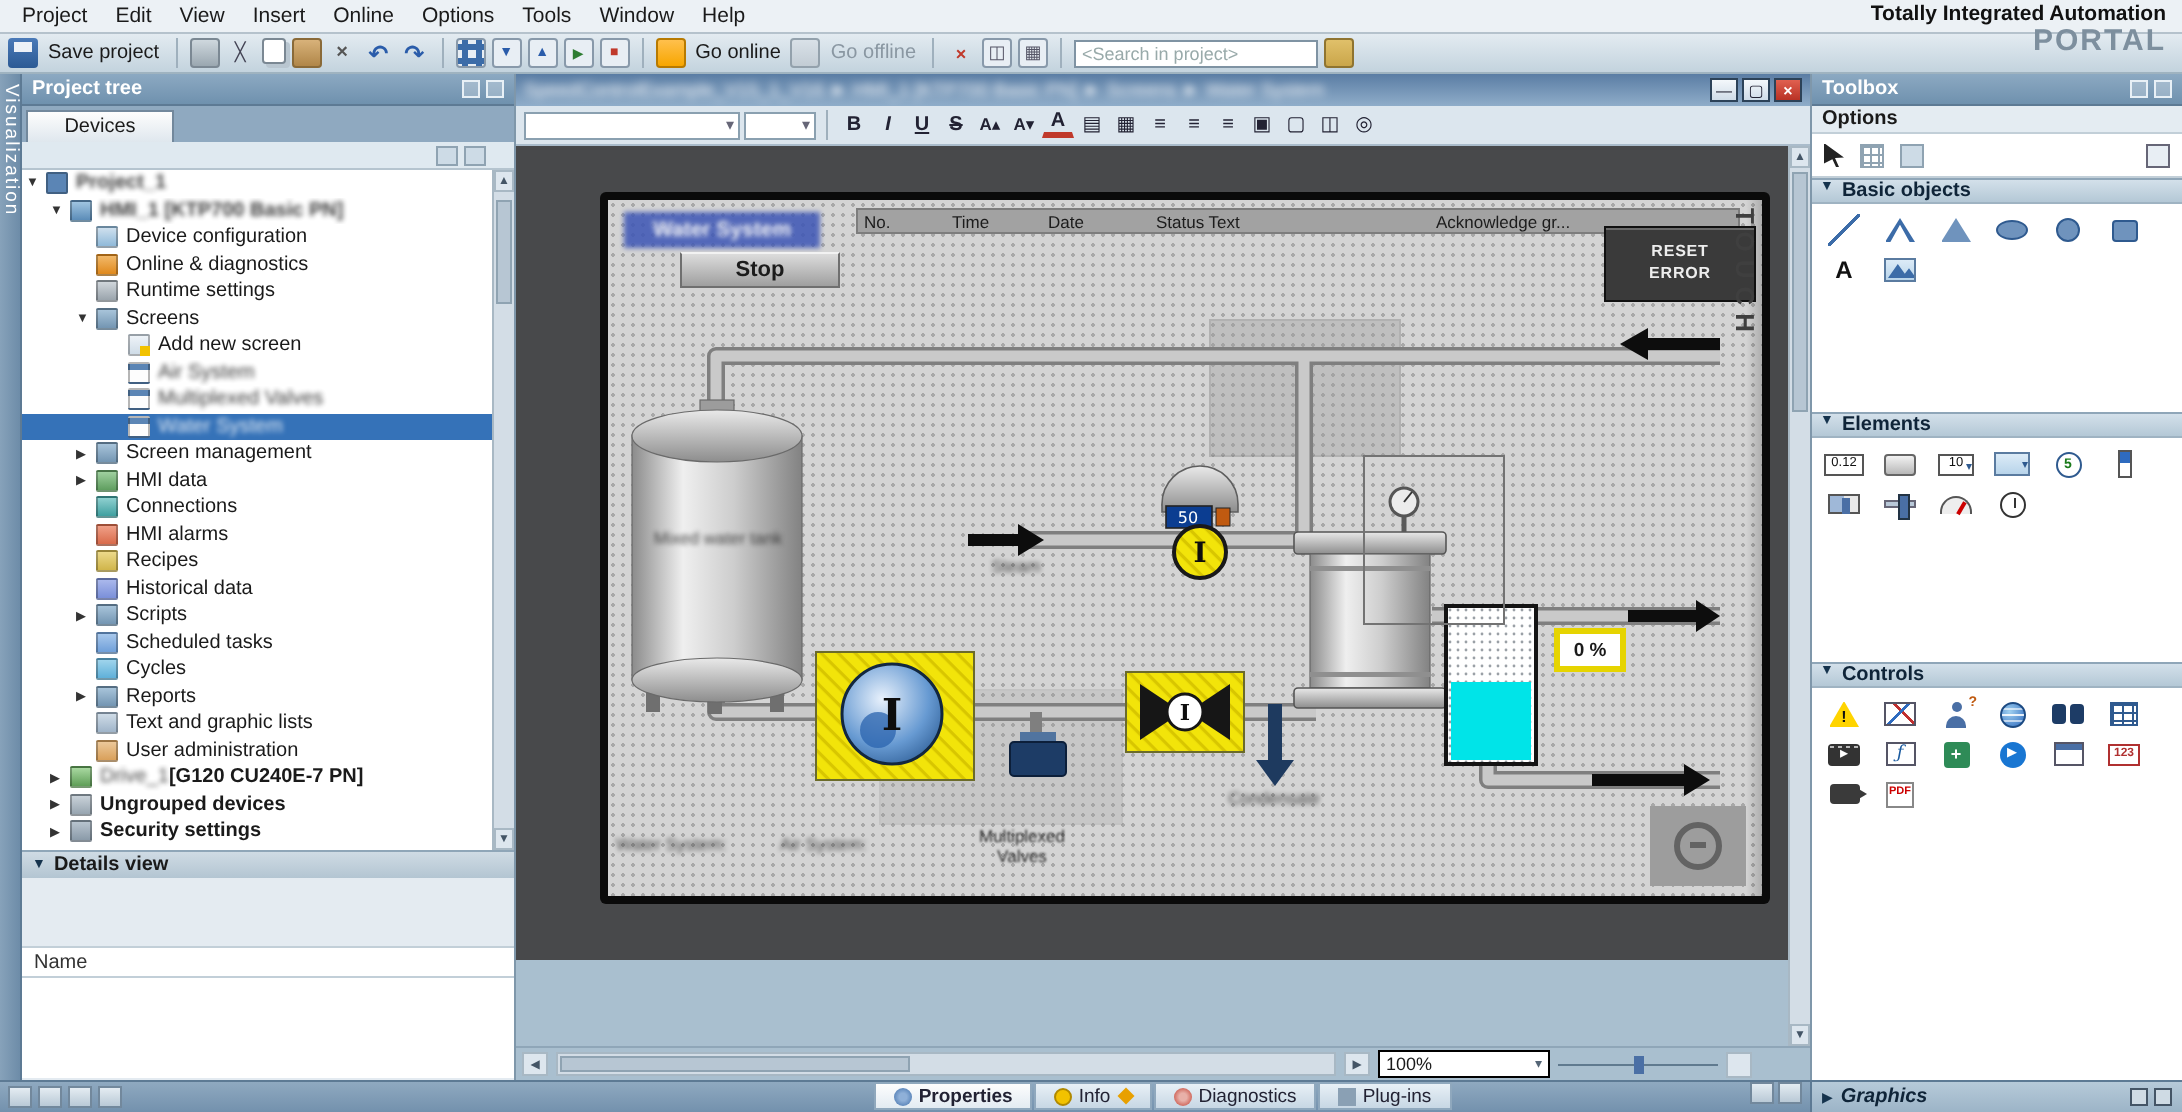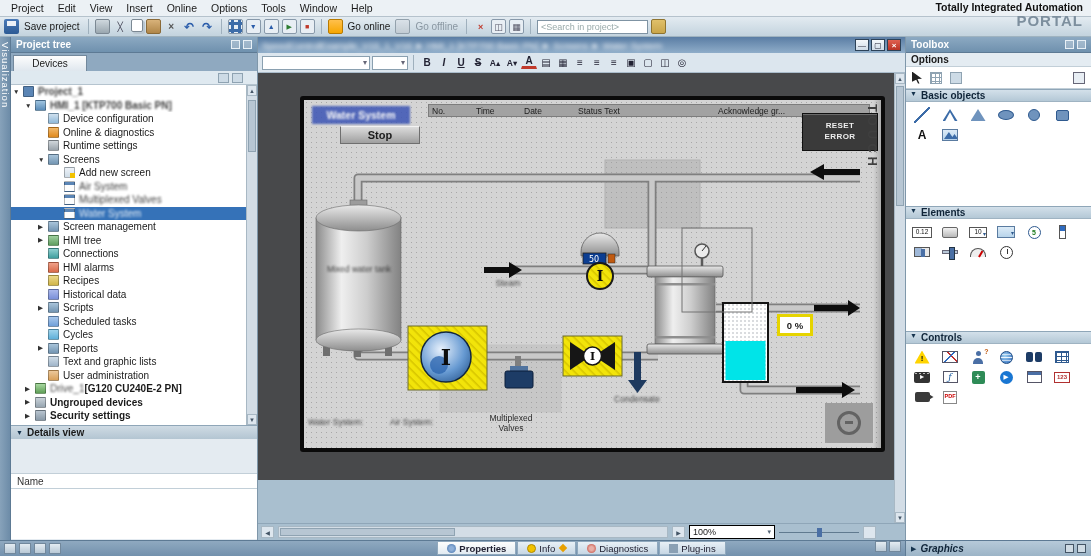--- a/index.html
+++ b/index.html
@@ -36,21 +36,21 @@
   .i-start{background:#e8eef4;border:1px solid #8899aa;color:#2e7d32;font-size:7px;}
   .i-stop{background:#e8eef4;border:1px solid #8899aa;color:#c0392b;font-size:7px;}
   .i-plug-on{background:linear-gradient(#ffc04d,#f7a600);border:1px solid #b87a00;}
   .i-plug-off{background:linear-gradient(#d9e1e8,#c2ccd4);border:1px solid #93a1ac;}
   .i-xref{color:#c0392b;font-weight:bold;}
   .i-win{background:#e8eef4;border:1px solid #8899aa;color:#556;font-size:9px;}
   .i-binoc2{background:linear-gradient(#e0c06a,#caa64a);border:1px solid #8f7430;}
   .tb-label{font-size:10px;margin:0 2px;}
   .tb-label.dim{color:#8a97a2;}
   .sep{width:1px;height:15px;background:#9fb0bd;margin:0 3px;flex:0 0 auto;}
-  .search{width:111px;height:14px;font-size:9px;border:1px solid #7f93a3;padding:0 3px;
+  .search{width:122px;height:14px;font-size:9px;border:1px solid #7f93a3;padding:0 3px;
           color:#333;background:#fff;font-family:inherit;}
   .search::placeholder{color:#9aa;}
 
   
   .main{position:absolute;left:0;top:37px;right:0;bottom:16px;display:flex;}
   .vstrip{width:11px;background:linear-gradient(90deg,#87a2ba,#6d8ca8);border-right:1px solid #5d7a94;position:relative;}
   .vstrip span{position:absolute;top:5px;left:0;writing-mode:vertical-rl;color:#fff;
                font-size:9.5px;letter-spacing:1px;white-space:nowrap;}
 
   .phead{height:16px;background:linear-gradient(#8ca9c2,#6f91ae);color:#fff;font-weight:bold;
@@ -471,21 +471,21 @@
               <span class="texp">▶</span>
               <span class="ticon screens-folder-icon"></span>
               <span class="tpre"></span>
               <span class="tlabel">Screen management</span>
             </div>
 
             <div class="trow lvl2">
               <span class="texp">▶</span>
               <span class="ticon tags-icon"></span>
               <span class="tpre"></span>
-              <span class="tlabel">HMI tree</span>
+              <span class="tlabel">HMI data</span>
             </div>
 
             <div class="trow lvl2">
               <span class="texp"></span>
               <span class="ticon connections-icon"></span>
               <span class="tpre"></span>
               <span class="tlabel">Connections</span>
             </div>
 
             <div class="trow lvl2">
@@ -548,21 +548,21 @@
               <span class="texp"></span>
               <span class="ticon useradmin-icon"></span>
               <span class="tpre"></span>
               <span class="tlabel">User administration</span>
             </div>
 
             <div class="trow lvl1 bold">
               <span class="texp">▶</span>
               <span class="ticon drive-icon"></span>
               <span class="tpre">Drive_1 </span>
-              <span class="tlabel">[G120 CU240E-2 PN]</span>
+              <span class="tlabel">[G120 CU240E-7 PN]</span>
             </div>
 
             <div class="trow lvl1 bold">
               <span class="texp">▶</span>
               <span class="ticon ungrouped-folder-icon"></span>
               <span class="tpre"></span>
               <span class="tlabel">Ungrouped devices</span>
             </div>
 
             <div class="trow lvl1 bold">

